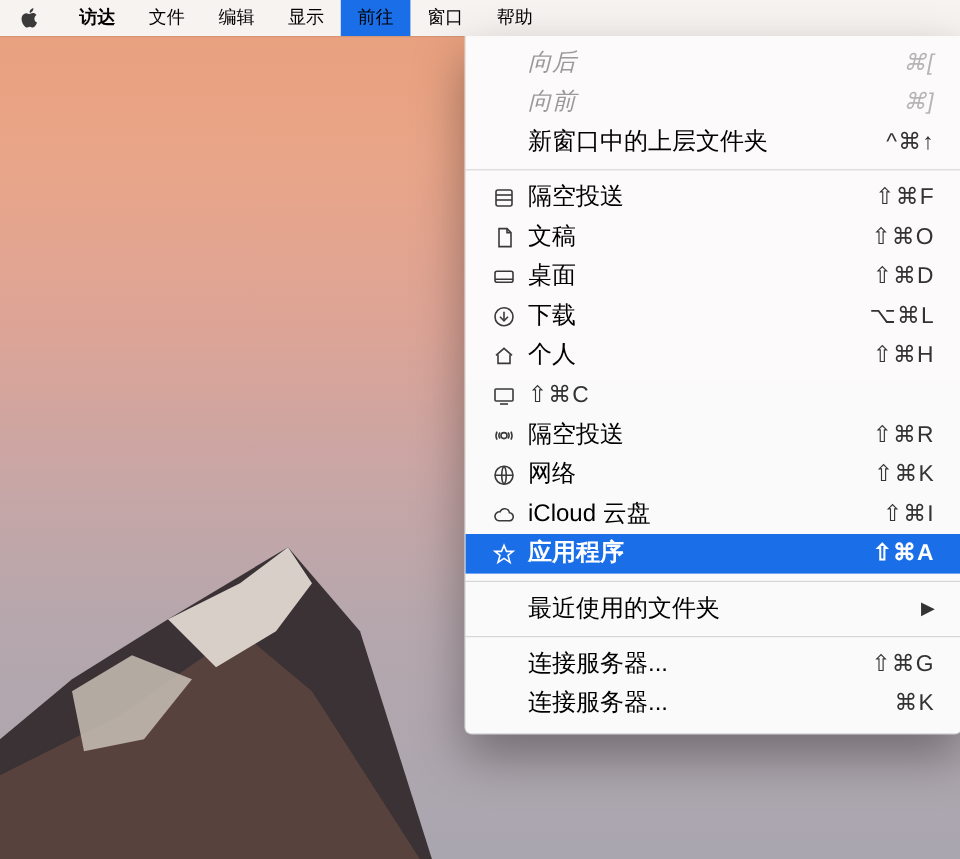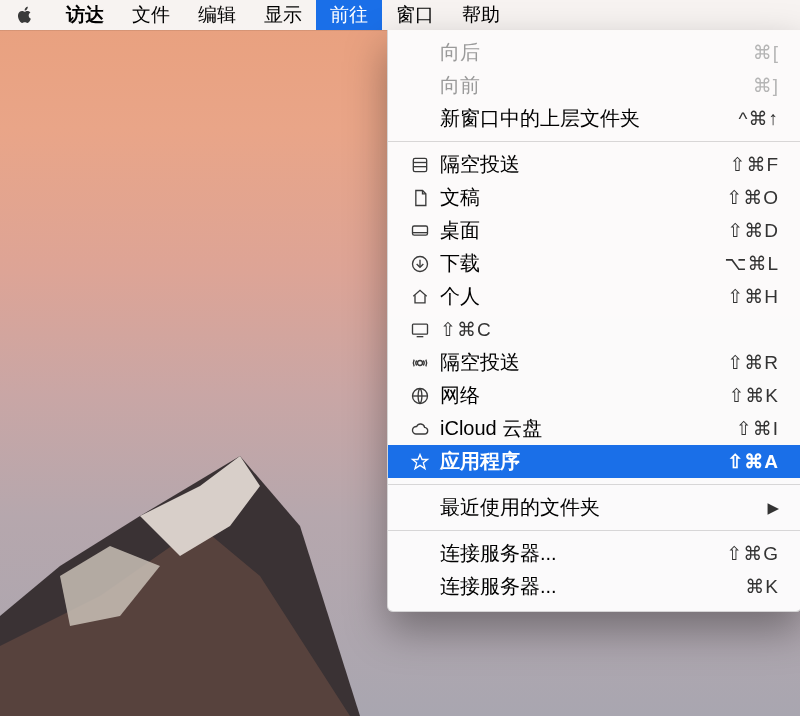--- a/index.html
+++ b/index.html
@@ -44,40 +44,40 @@
     position: absolute;
     top: 0;
     left: 0;
     right: 0;
     height: 30px;
     background: rgba(248,248,248,0.95);
     display: flex;
     align-items: center;
     padding-left: 14px;
     z-index: 10;
-    font-size: 19px;
+    font-size: 15px;
     color: #000;
     box-shadow: 0 1px 0 rgba(0,0,0,.08);
   }
   .menubar .apple {
     width: 22px;
     display: flex;
     align-items: center;
     justify-content: center;
     margin-right: 16px;
   }
   .menubar .menuitem {
     padding: 0 14px;
     line-height: 30px;
     height: 30px;
     cursor: default;
   }
   .menubar .menuitem.selected {
     background: #1a6fe8;
-    color: #ffffff;
+    color: #000000;
   }
   .menubar .app-name {
     font-weight: 600;
   }
 
   
   .dropdown {
     position: absolute;
     top: 30px;
     left: 387px; 
@@ -113,20 +113,21 @@
   }
   .dropdown .row .shortcut {
     flex: 0 0 auto;
     text-align: right;
     font-size: 19px;
     letter-spacing: 1px;
     color: #333;
   }
   .dropdown .row.disabled {
     color: #9a9a9a;
+    font-style: italic;
   }
   .dropdown .row.disabled .shortcut {
     color: #b5b5b5;
   }
   .dropdown .row.highlight {
     background: #1a6fe8;
     color: #fff;
     font-weight: bold;
   }
   .dropdown .row.highlight .shortcut {

